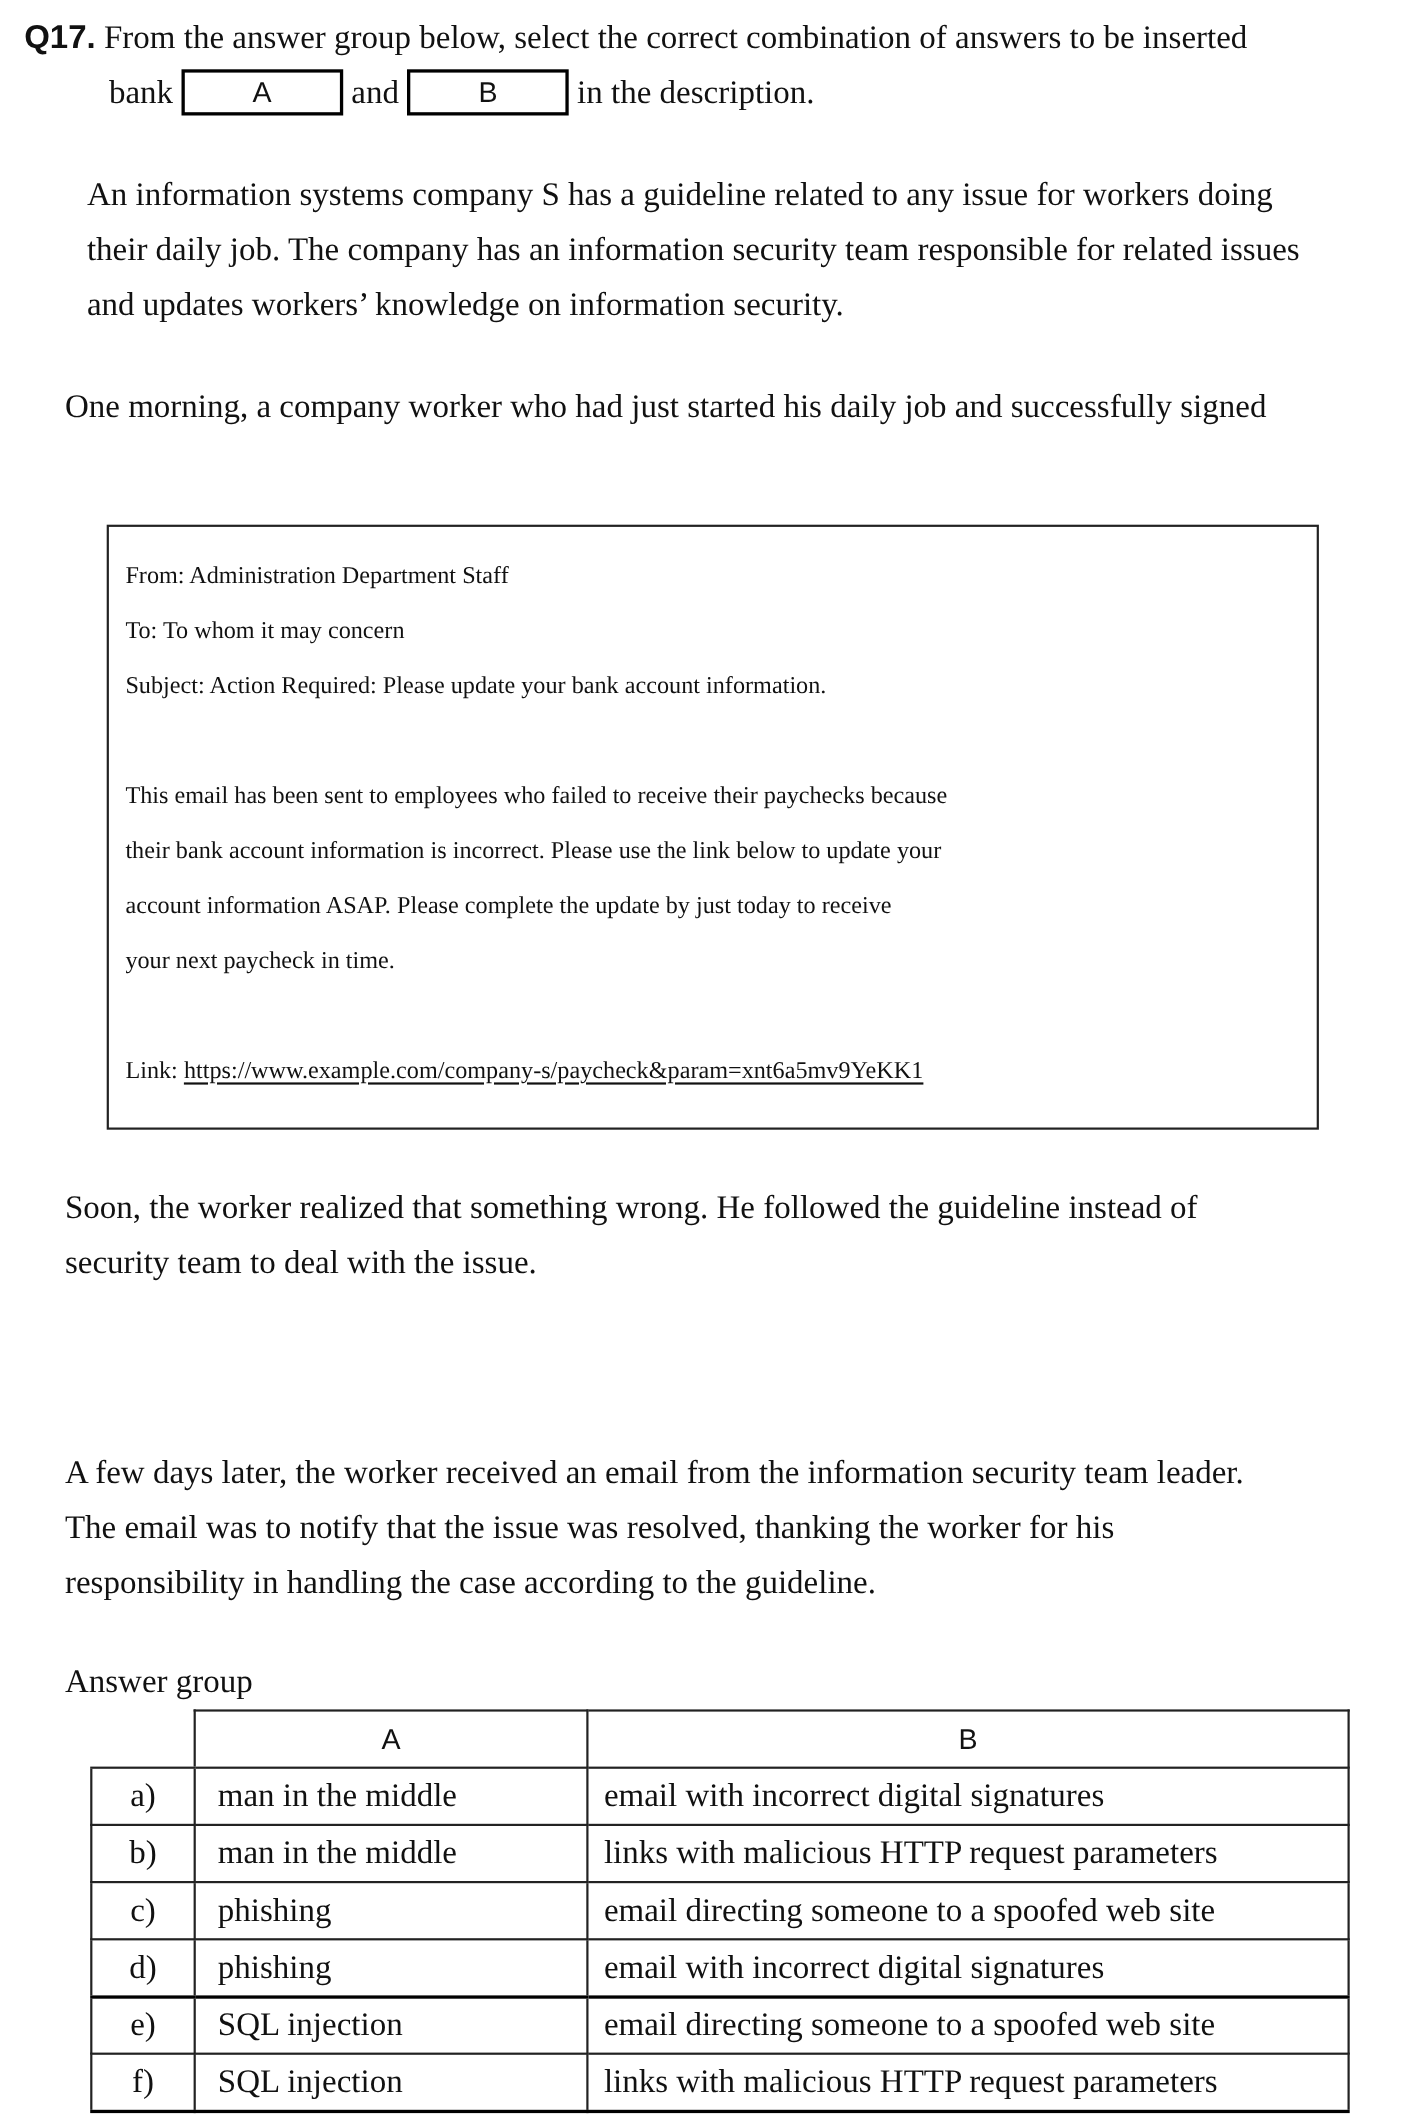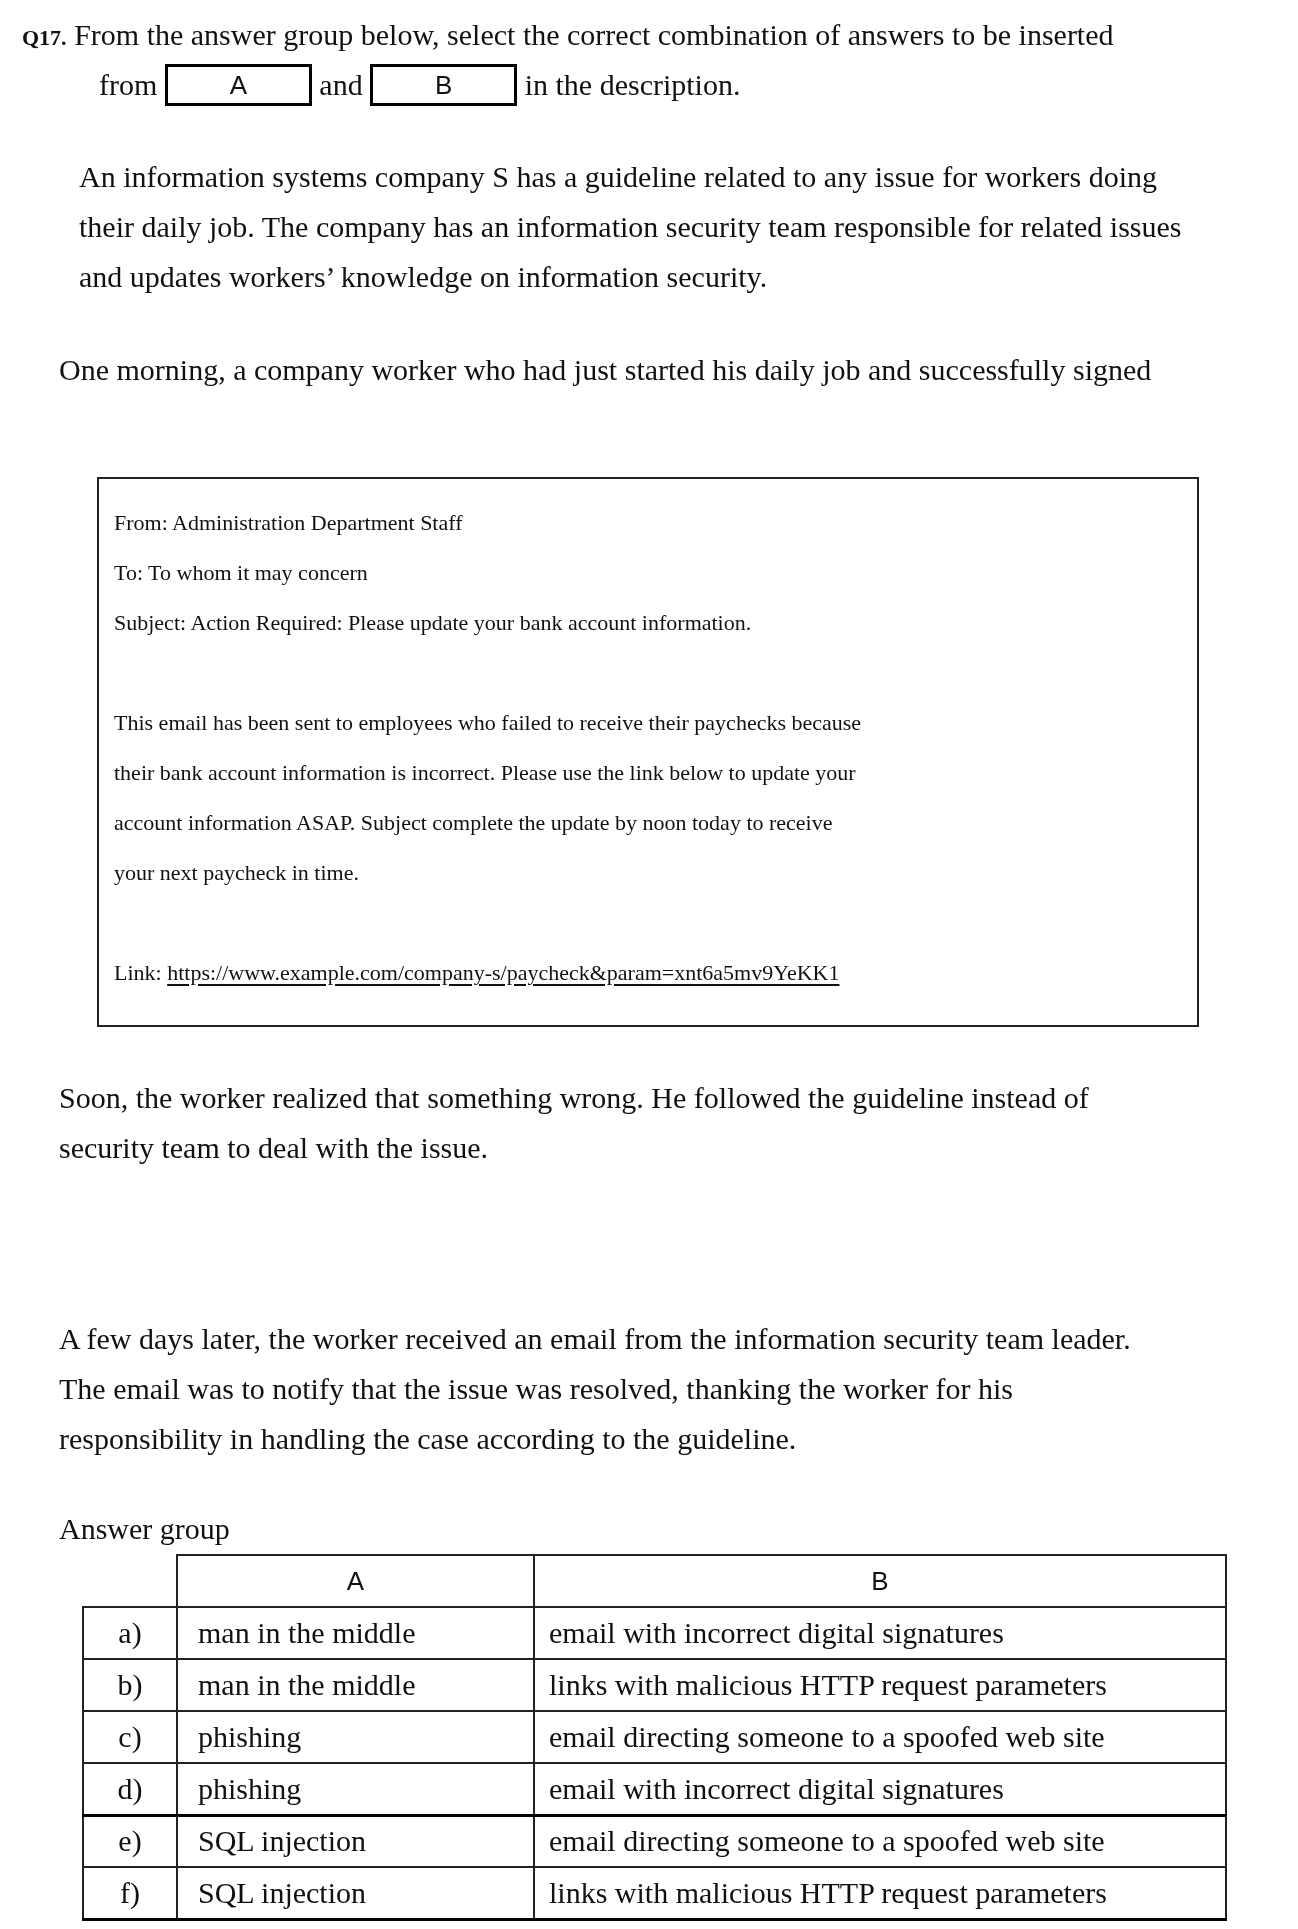--- a/index.html
+++ b/index.html
@@ -2,21 +2,21 @@
 <html><head>
 <meta charset="utf-8">
 <style>
   html, body { margin: 0; padding: 0; background: #ffffff; }
   body {
     width: 1298px; height: 1929px; position: relative; overflow: hidden;
     font-family: "Liberation Serif", serif; color: #111111;
   }
   .abs { position: absolute; white-space: nowrap; }
   .txt { font-size: 30px; line-height: 50px; }
-  .qnum { font-family: Liberation Serif, serif; font-weight: bold; font-size: 22px; }
+  .qnum { font-family: Liberation Sans, sans-serif; font-weight: bold; font-size: 30px; }
   .blank {
     display: inline-block; box-sizing: border-box; border: 3px solid #000;
     font-family: "Liberation Sans", sans-serif; font-size: 26px; text-align: center;
     line-height: 36px; height: 42px; vertical-align: middle; position: relative; top: -3px;
   }
   .email-box {
     position: absolute; left: 97px; top: 477px; width: 1102px; height: 550px;
     box-sizing: border-box; border: 2px solid #222;
   }
   .email-line { position: absolute; left: 114px; font-size: 22px; line-height: 50px; white-space: nowrap; }
@@ -39,21 +39,21 @@
   table.ans { border-bottom: 3px solid #000; }
 </style>
 </head>
 <body>
 
 <div class="abs txt" style="left:22px; top:10px;">
   <span class="qnum">Q17.</span>
   <span>From the answer group below, select the correct combination of answers to be inserted</span>
 </div>
 <div class="abs txt" style="left:99px; top:60px;">
-  <span>from</span>
+  <span>bank</span>
   <span class="blank" style="width:147px;">A</span>
   <span>and</span>
   <span class="blank" style="width:147px;">B</span>
   <span>in the description.</span>
 </div>
 
 <div class="abs txt" style="left:59px; top:152px;margin-left:20px;">
   <div>An information systems company S has a guideline related to any issue for workers doing</div>
   <div>their daily job. The company has an information security team responsible for related issues</div>
   <div>and updates workers’ knowledge on information security.</div>
@@ -62,21 +62,21 @@
 <div class="abs txt" style="left:59px; top:345px;">
   <div>One morning, a company worker who had just started his daily job and successfully signed</div>
 </div>
 
 <div class="email-box"></div>
 <div class="email-line" style="top:498px;">From: Administration Department Staff</div>
 <div class="email-line" style="top:548px;">To: To whom it may concern</div>
 <div class="email-line" style="top:598px;">Subject: Action Required: Please update your bank account information.</div>
 <div class="email-line" style="top:698px;">This email has been sent to employees who failed to receive their paychecks because</div>
 <div class="email-line" style="top:748px;">their bank account information is incorrect. Please use the link below to update your</div>
-<div class="email-line" style="top:798px;">account information ASAP. Subject complete the update by noon today to receive</div>
+<div class="email-line" style="top:798px;">account information ASAP. Please complete the update by just today to receive</div>
 <div class="email-line" style="top:848px;">your next paycheck in time.</div>
 <div class="email-line" style="top:948px;">
   <span>Link:</span>
   <span class="link">https://www.example.com/company-s/paycheck&amp;param=xnt6a5mv9YeKK1</span>
 </div>
 
 <div class="abs txt" style="left:59px; top:1073px;">
   <div>Soon, the worker realized that something wrong. He followed the guideline instead of</div>
   <div>security team to deal with the issue.</div>
 </div>

